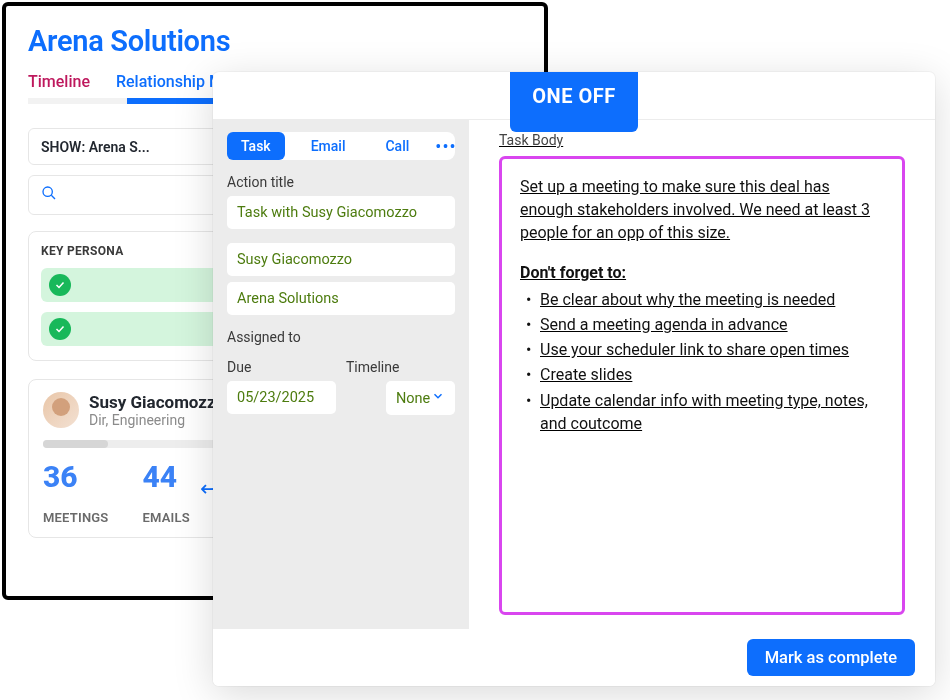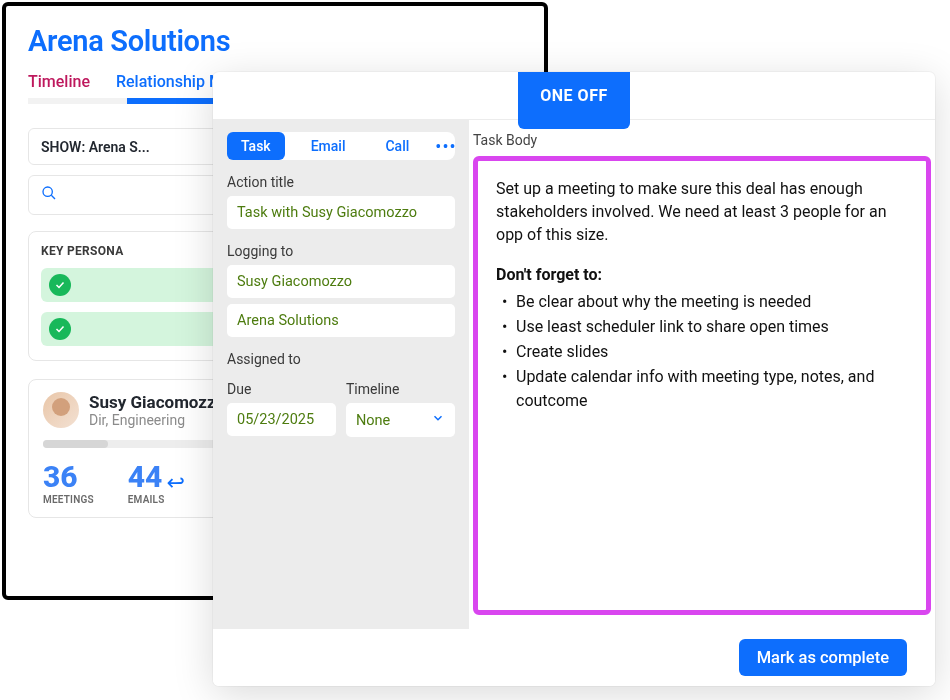--- a/index.html
+++ b/index.html
@@ -96,21 +96,21 @@
       content: ""; position: absolute; width: 18px; height: 18px;
       background: #d2a07c; border-radius: 50%; top: 6px; left: 9px;
     }
     .contact-name { font-size: 17px; font-weight: 700; color: #22272f; }
     .contact-title { font-size: 14px; color: #8b8b8b; }
     .progress-bar { margin-top: 12px; height: 8px; background: #ededed; border-radius: 4px; width: 100%; }
     .progress-fill { height: 8px; background: #d6d6d6; border-radius: 4px; width: 14%; }
 
     .stats-row { display: flex; gap: 34px; margin-top: 14px; align-items: flex-end; }
     .stat-num { font-size: 30px; font-weight: 800; color: #3b82f6; line-height: 1; }
-    .stat-label { font-size: 10px; font-weight: 600; color: #6a6a6a; letter-spacing: 0.2px; margin-top: 2px; }
+    .stat-label { font-size: 13px; font-weight: 600; color: #6a6a6a; letter-spacing: 0.2px; margin-top: 18px; }
     .reply-icon { color: #0d6efd; font-size: 22px; margin-left: -10px; margin-bottom: 10px; }
 
     
     .fg-panel {
       position: absolute;
       top: 72px; left: 213px;
       width: 722px; height: 614px;
       background: #fff;
       border-radius: 6px;
       box-shadow: 0 8px 40px rgba(0,0,0,0.15), 0 0 0 1px rgba(0,0,0,0.03);
@@ -118,21 +118,21 @@
       display: flex; flex-direction: column;
     }
     .oneoff-bar {
       height: 48px;
       display: flex; align-items: center; justify-content: center;
       border-bottom: 1px solid #ececec;
     }
     .oneoff-btn {
       background: #0d6efd; color: #fff;
       padding: 24px 22px; border-radius: 6px;
-      font-size: 16px; font-weight: 700; letter-spacing: 0.5px;
+      font-size: 20px; font-weight: 700; letter-spacing: 0.5px;
       cursor: pointer;
     }
     .panel-body {
       flex: 1; display: flex;
     }
     .left-col {
       width: 256px; background: #ececec;
       padding: 12px 14px;
       display: flex; flex-direction: column; gap: 14px;
     }
@@ -149,43 +149,43 @@
     .more-dots { color: #0d6efd; margin-left: auto; margin-right: 8px; font-size: 18px; cursor: pointer; letter-spacing: 1px;}
 
     .field-group { display: flex; flex-direction: column; gap: 6px; }
     .field-label { font-size: 14px; color: #3a3a3a; }
     .field-box {
       background: #fff; border-radius: 5px; padding: 8px 10px;
       font-size: 14.5px; color: #4d7c0f;
     }
     .row-2 { display: flex; gap: 10px; }
     .row-2 > * { flex: 1; }
-    .select-box { display: flex; align-items: center; justify-content: space-between; }
+    .select-box { display: flex; align-items: center; justify-content: space-between; margin-left: 40px; }
     .chev { color: #0d6efd; }
     .chev svg { width: 14px; height: 14px; stroke: #0d6efd; fill: none; stroke-width: 2.5; }
 
     .right-col {
-      flex: 1; padding: 12px 4px 14px;
-      display: flex; flex-direction: column;
+      flex: 1; padding: 12px 30px 14px;
+      display: flex; flex-direction: column; text-decoration: underline;
     }
     .tb-label { font-size: 14px; color: #444; margin-bottom: 8px; }
     .task-body {
-      border: 5px solid #d946ef; border-radius: 6px;
+      border: 3px solid #d946ef; border-radius: 6px;
       padding: 16px 18px;
       font-size: 16px; color: #111; line-height: 1.45;
       flex: 1; overflow: auto;
     }
     .task-body .intro { margin-bottom: 16px; }
     .task-body .dont-forget { font-weight: 700; margin-bottom: 4px; }
     .task-body ul { list-style: none; padding-left: 4px; }
     .task-body li { padding-left: 16px; position: relative; margin-bottom: 2px; }
     .task-body li::before { content: "•"; position: absolute; left: 2px; }
 
     .complete-row {
-      padding: 10px 28px; display: flex; justify-content: flex-end;
+      padding: 10px 20px; display: flex; justify-content: flex-end;
       background: #fff;
     }
     .complete-btn {
       background: #0d6efd; color: #fff;
       padding: 9px 18px; border-radius: 6px;
       font-size: 16.5px; font-weight: 500;
       cursor: pointer;
     }
   </style>
 </head>
@@ -242,21 +242,21 @@
       </div>
     </div>
     <div class="progress-bar">
       <div class="progress-fill"></div>
     </div>
     <div class="stats-row">
       <div>
         <div class="stat-num">36</div>
         <div class="stat-label">MEETINGS</div>
       </div>
-      <div style="display:flex;align-items:flex-end;gap:12px">
+      <div style="display:flex;align-items:center;gap:20px">
         <div>
           <div class="stat-num">44</div>
           <div class="stat-label">EMAILS</div>
         </div>
         <span class="reply-icon">↩</span>
       </div>
     </div>
   </div>
 </div>
 
@@ -273,21 +273,20 @@
         <div class="type-tab">Call</div>
         <div class="more-dots">•••</div>
       </div>
 
       <div class="field-group">
         <div class="field-label">Action title</div>
         <div class="field-box">Task with Susy Giacomozzo</div>
       </div>
 
       <div class="field-group">
-        <div class="field-label">Logging to</div>
         <div class="field-box">Susy Giacomozzo</div>
         <div class="field-box">Arena Solutions</div>
       </div>
 
       <div class="field-group">
         <div class="field-label">Assigned to</div>
       </div>
 
       <div class="row-2">
         <div class="field-group">
@@ -308,21 +307,22 @@
       </div>
     </div>
 
     <div class="right-col">
       <div class="tb-label">Task Body</div>
       <div class="task-body">
         <div class="intro">Set up a meeting to make sure this deal has enough stakeholders involved. We need at least 3 people for an opp of this size.</div>
         <div class="dont-forget">Don't forget to:</div>
         <ul>
           <li>Be clear about why the meeting is needed</li>
-          <li>Use least scheduler link to share open times</li>
+          <li>Send a meeting agenda in advance</li>
+          <li>Use your scheduler link to share open times</li>
           <li>Create slides</li>
           <li>Update calendar info with meeting type, notes, and coutcome</li>
         </ul>
       </div>
     </div>
   </div>
 
   <div class="complete-row">
     <div class="complete-btn">Mark as complete</div>
   </div>

